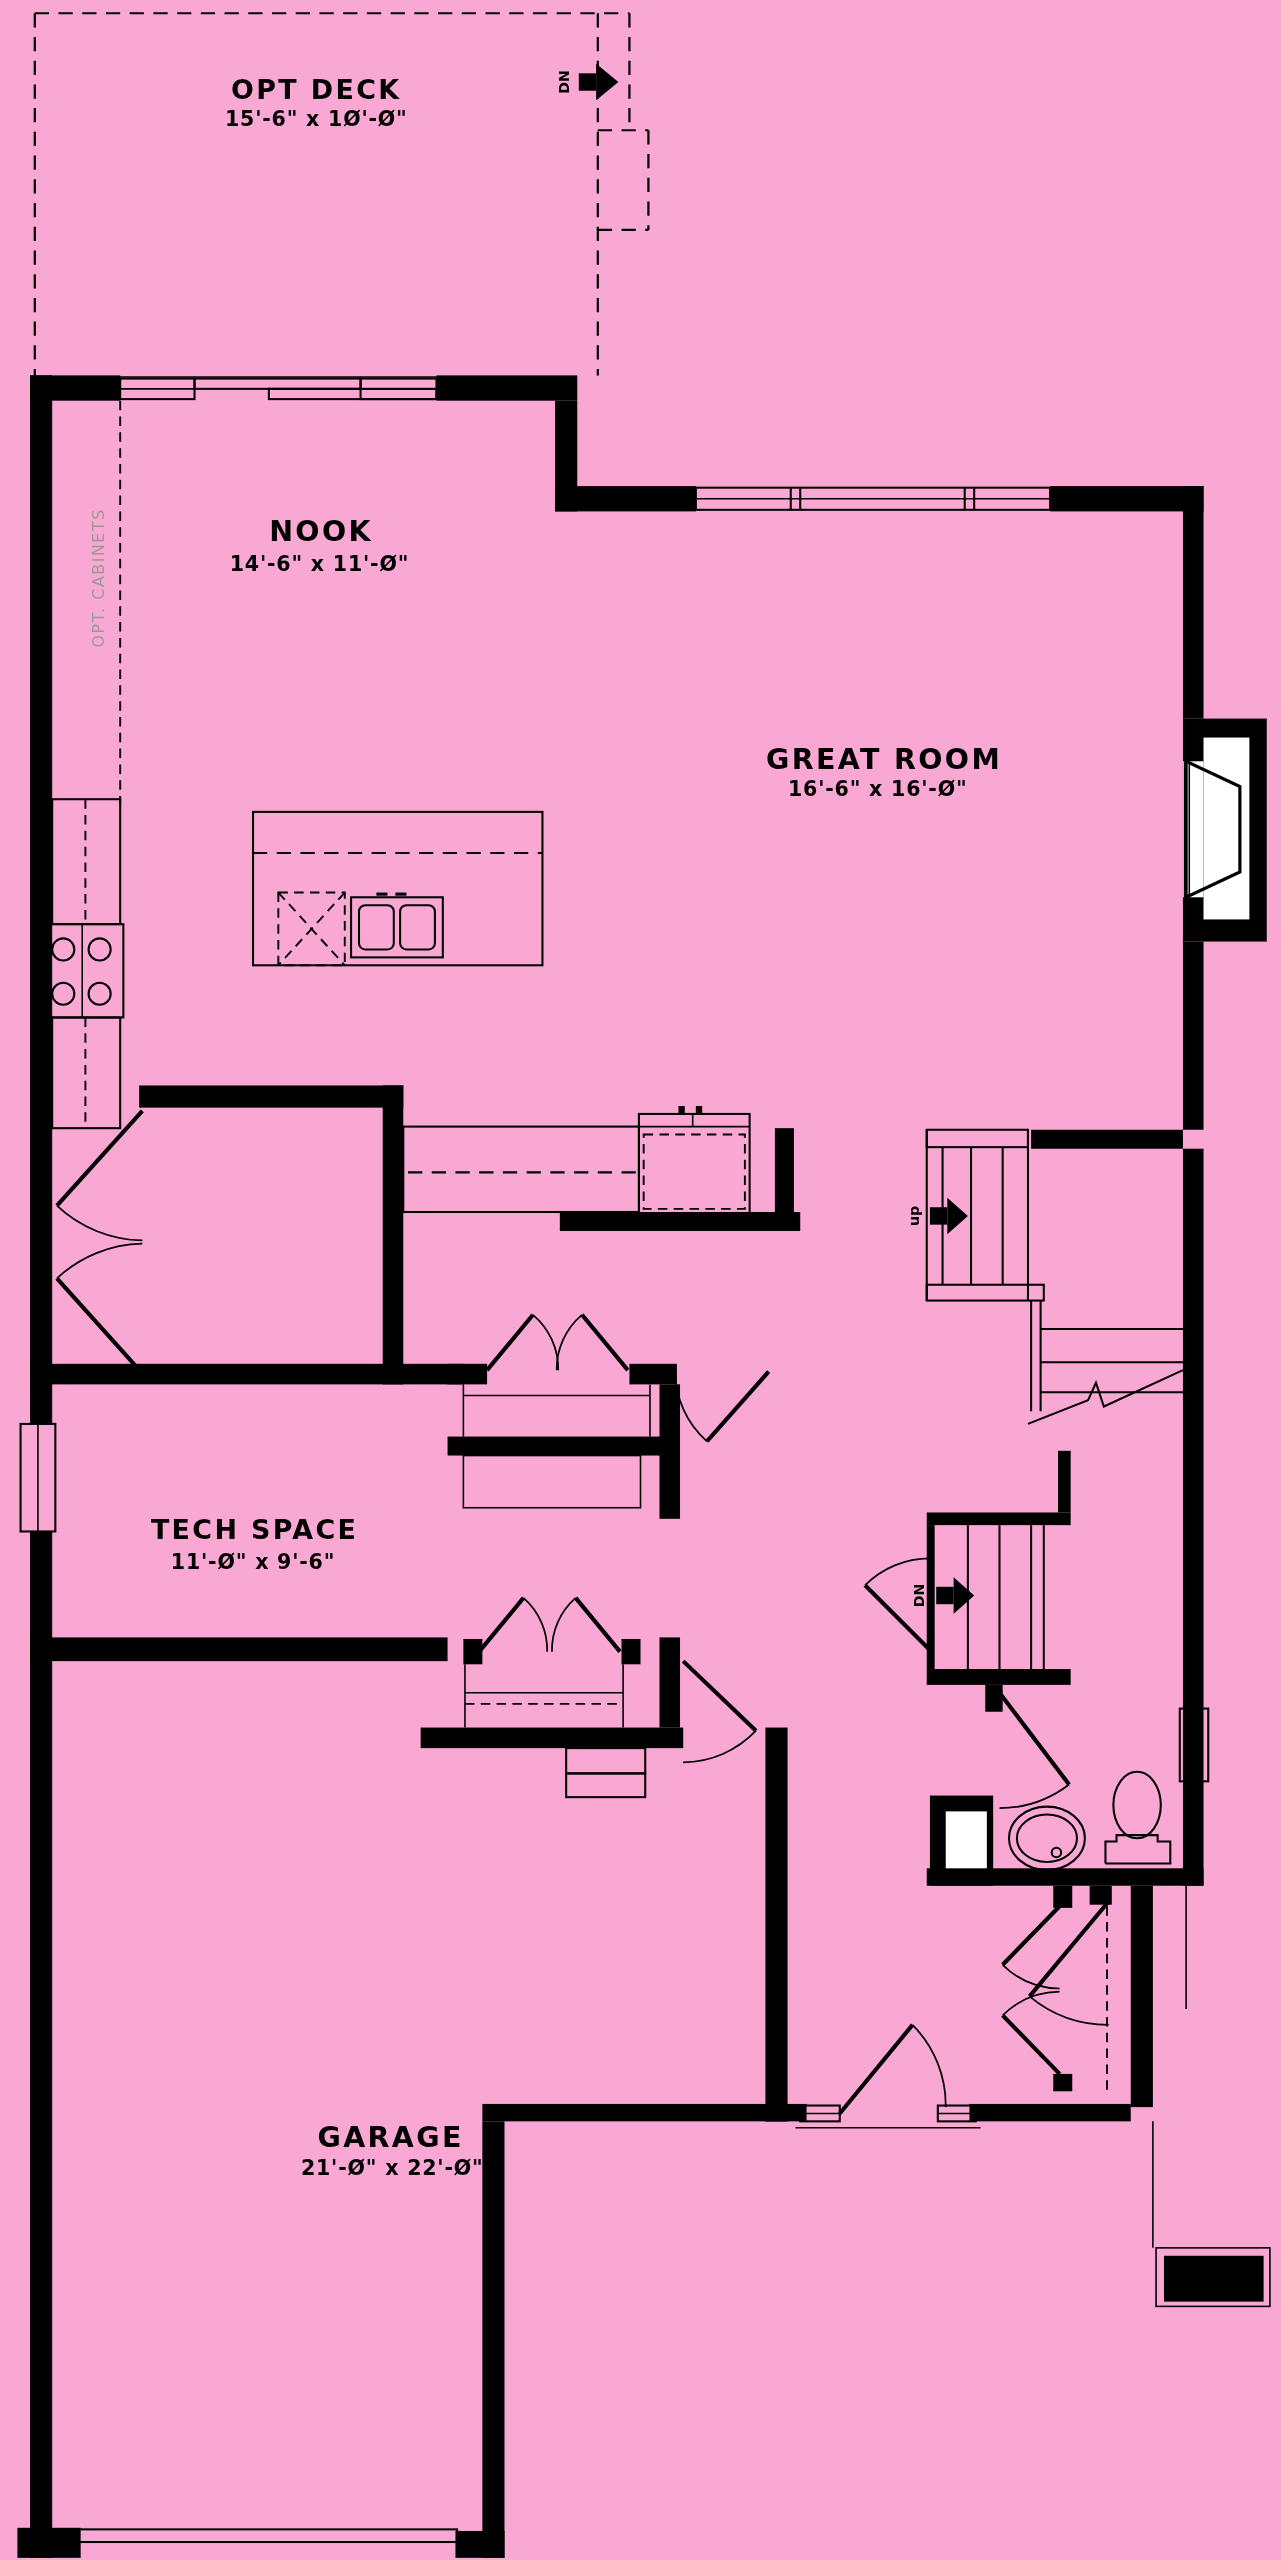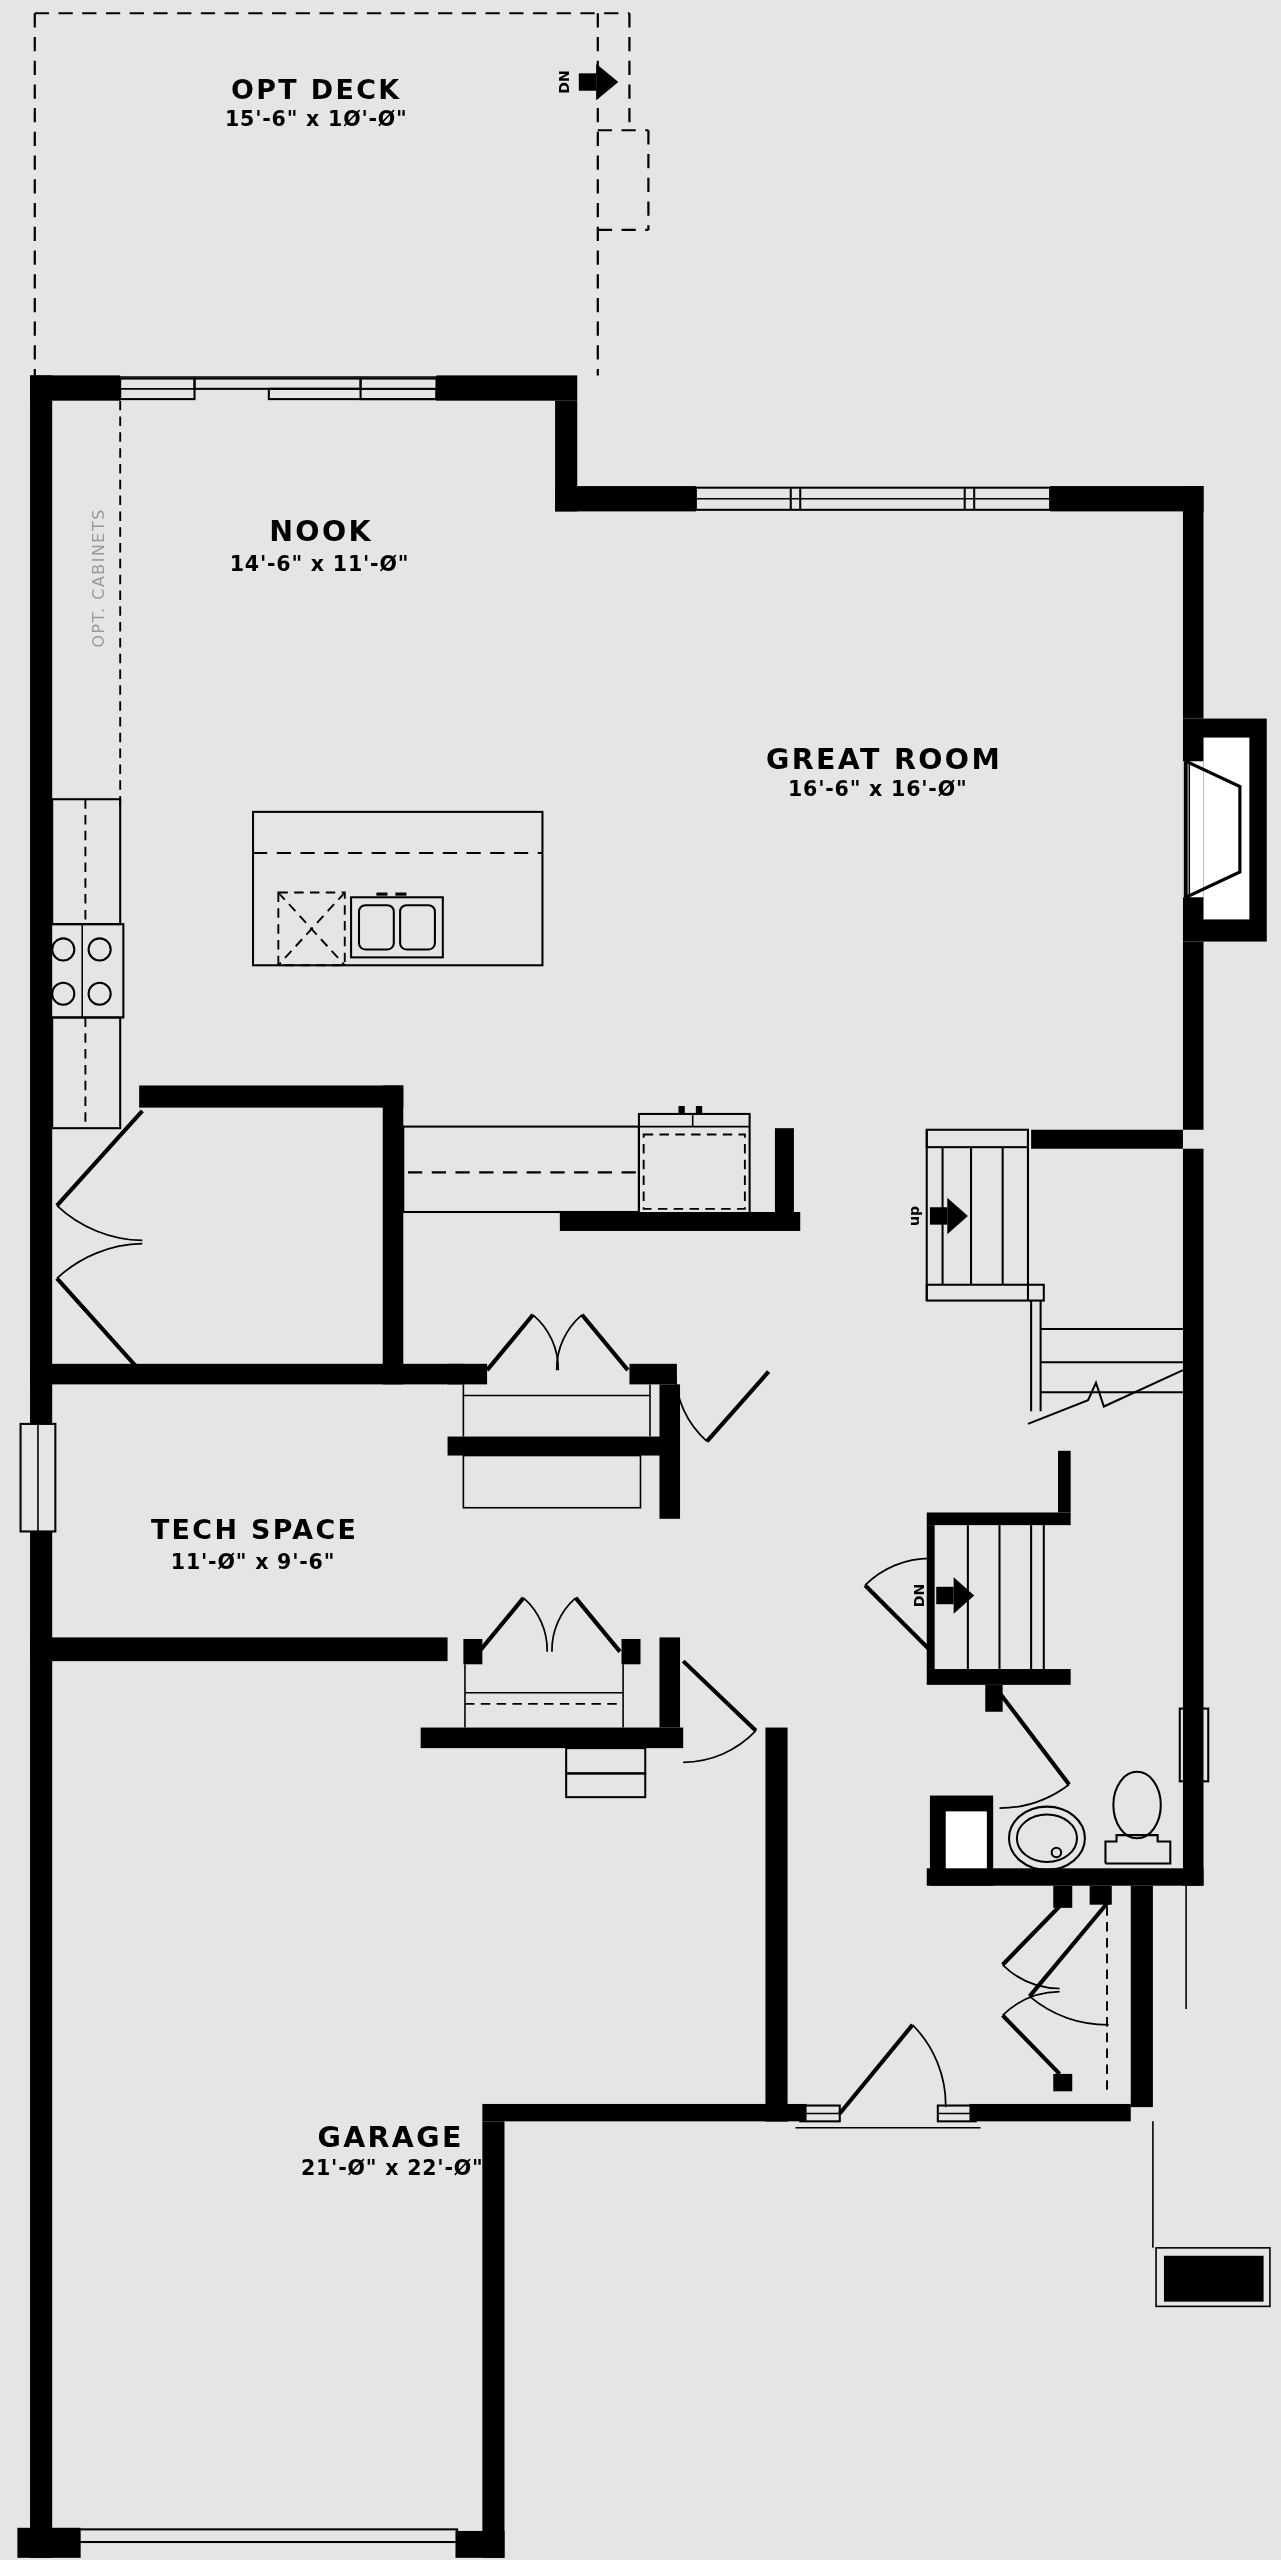--- a/index.html
+++ b/index.html
@@ -1,16 +1,16 @@
 <!DOCTYPE html>
 <html><head>
 <meta charset="utf-8">
 <style>
   html,body{margin:0;padding:0;background:#fff;}
-  #plan-page{position:relative;width:1281px;height:2560px;background:#e5e5e5;overflow:hidden;}
+  #plan-page{position:relative;width:1281px;height:2560px;background:#f9a8d4;overflow:hidden;}
   #plan-svg{position:absolute;left:0;top:0;width:1281px;height:2560px;}
   .w{fill:#000;stroke:none;}
   .ln{fill:none;stroke:#000;stroke-width:1.3;}
   .ln2{fill:none;stroke:#000;stroke-width:2;}
   .thin{fill:none;stroke:#000;stroke-width:1;}
   .dash{fill:none;stroke:#000;stroke-width:1.4;stroke-dasharray:9 6;}
   .dashs{fill:none;stroke:#000;stroke-width:1.2;stroke-dasharray:6 4;}
   .leaf{fill:none;stroke:#000;stroke-width:2.6;}
   .arc{fill:none;stroke:#000;stroke-width:1.1;}
   .room-name{font-family:"DejaVu Sans",sans-serif;font-weight:700;letter-spacing:1.5px;fill:#000;}

